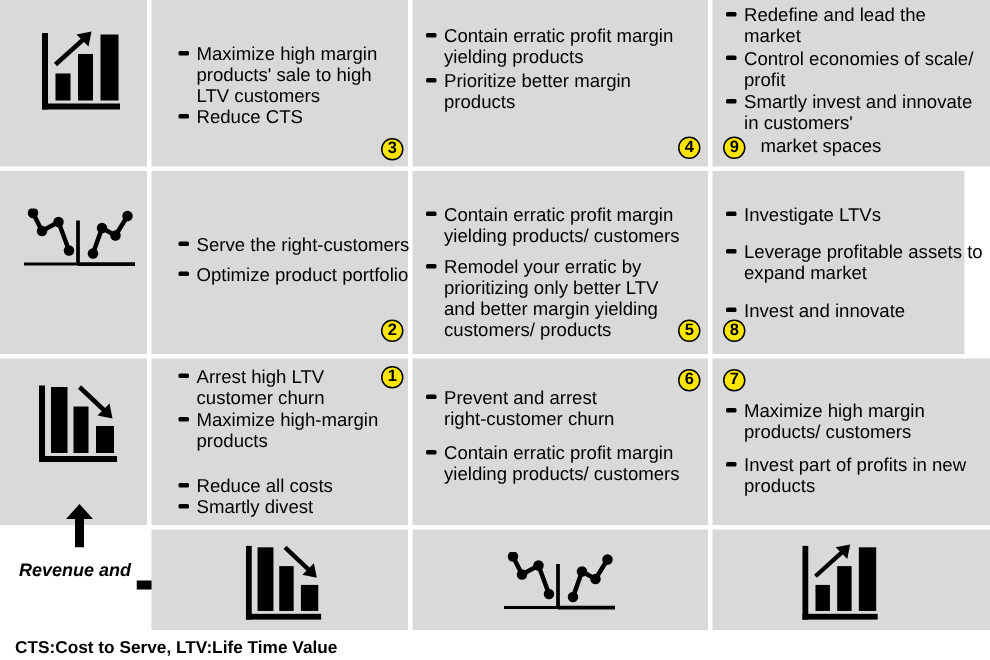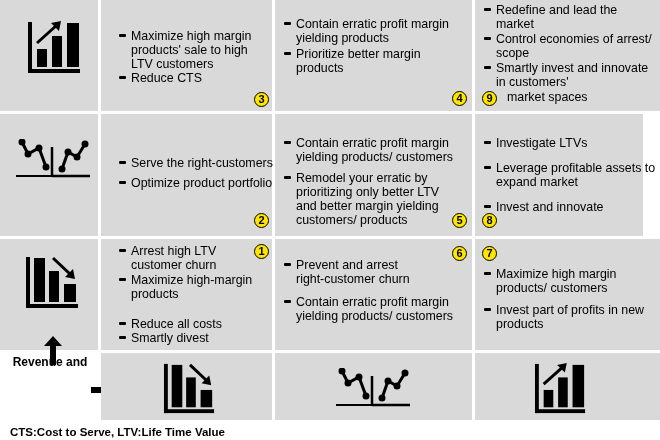--- a/index.html
+++ b/index.html
@@ -37,21 +37,21 @@
 <div class="cell" style="left:275px;top:0;width:197px;height:111px;">
   <ul class="ul" style="position:absolute;left:5px;top:17px;width:190px;">
     <li>Contain erratic profit margin yielding products</li>
     <li style="margin-top:2px">Prioritize better margin products</li>
   </ul>
   <div class="badge" style="left:177px;top:91px">4</div>
 </div>
 <div class="cell" style="left:475px;top:0;width:185px;height:111px;">
   <ul class="ul" style="position:absolute;left:5px;top:3px;width:178px;">
     <li>Redefine and lead the market</li>
-    <li style="margin-top:1px">Control economies of arrest/ scope</li>
+    <li style="margin-top:1px">Control economies of scale/ profit</li>
     <li style="margin-top:1px">Smartly invest and innovate in customers'</li>
   </ul>
   <div class="badge" style="left:7px;top:91px">9</div>
   <div style="position:absolute;left:32px;top:90px;font-size:12.4px;">market spaces</div>
 </div>
 
 <div class="cell" style="left:0;top:114px;width:98px;height:122px;">
   <svg class="icon" style="left:15px;top:25px" width="76" height="40" viewBox="0 0 76 40">
     <line x1="1" y1="37" x2="36" y2="37" stroke="#000" stroke-width="2"></line>
     <line x1="37" y1="8" x2="37" y2="38" stroke="#000" stroke-width="2.5"></line>
@@ -122,21 +122,21 @@
   <ul class="ul" style="position:absolute;left:5px;top:28px;width:178px;">
     <li>Maximize high margin products/ customers</li>
     <li style="margin-top:8px">Invest part of profits in new products</li>
   </ul>
   <div class="badge" style="left:7px;top:7px">7</div>
 </div>
 
 <svg style="position:absolute;left:43px;top:335px" width="20" height="30" viewBox="0 0 20 30">
   <polygon points="10,1 19,11 13,11 13,30 7,30 7,11 1,11" fill="#000"></polygon>
 </svg>
-<div class="label" style="left:2px;top:355px;width:96px;">
+<div class="label" style="left:2px;top:373px;width:96px;font-style:italic;">
   <div>Revenue and</div>
 </div>
 <svg style="position:absolute;left:91px;top:381px" width="28" height="18" viewBox="0 0 28 18">
   <polygon points="0,6 17,6 17,1 27,9 17,17 17,12 0,12" fill="#000"></polygon>
 </svg>
 <div class="cell" style="left:101px;top:353px;width:171px;height:67px;">
   <svg class="icon" style="left:61px;top:9px" width="56" height="53" viewBox="0 0 56 55">
     <rect x="1" y="2" width="4" height="51" fill="#000"></rect>
       <rect x="1" y="49" width="52" height="4" fill="#000"></rect>
     <rect x="9" y="3" width="11" height="44" fill="#000"></rect>

